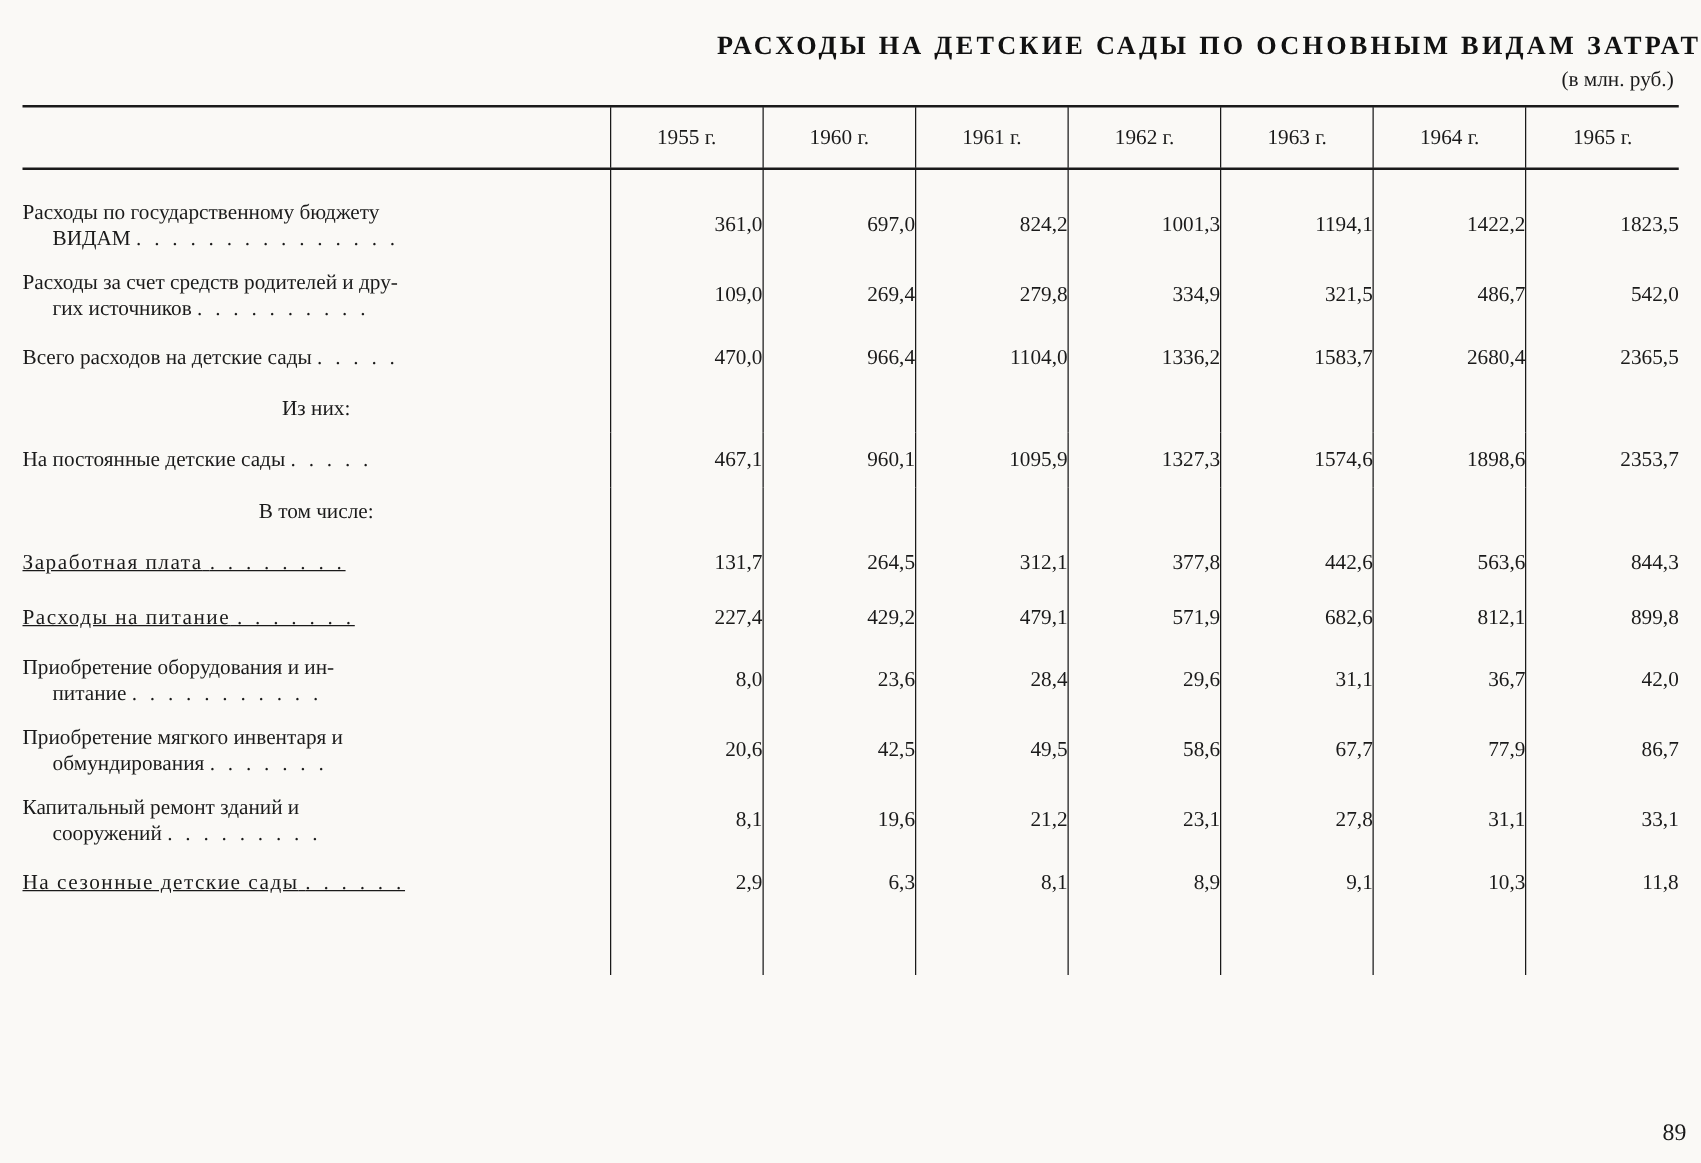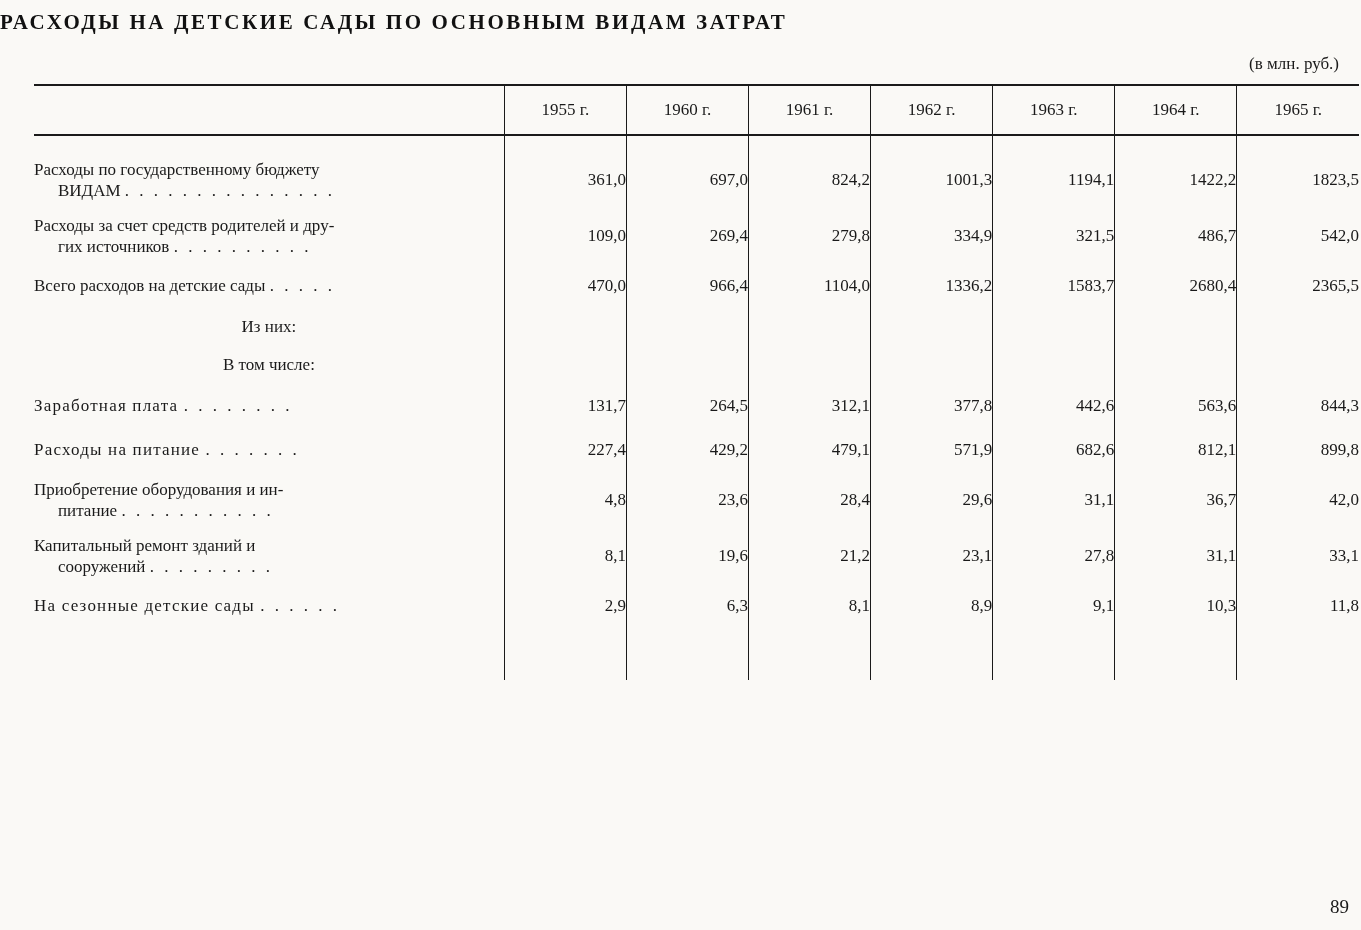--- a/index.html
+++ b/index.html
@@ -16,41 +16,41 @@
     overflow: hidden;
   }
   .page {
     position: absolute;
     inset: 0;
     background: #faf9f6;
   }
 
   .title {
     position: absolute;
-    top: 10px;
+    top: 24px;
     left: 0;
     right: 0;
-    text-align: left;
+    text-align: right;
     font-size: 21px;
     font-weight: bold;
     letter-spacing: 2.6px;
     color: #111;
   }
   .units {
     position: absolute;
     top: 54px;
     right: 22px;
     font-size: 17px;
     color: #1a1a1a;
   }
 
   .table-wrap {
     position: absolute;
     top: 84px;
-    left: 34px;
+    left: 18px;
     width: 1325px;
   }
 
   table.main {
     border-collapse: collapse;
     width: 100%;
     table-layout: fixed;
   }
   table.main td, table.main th {
     padding: 0;
@@ -90,21 +90,21 @@
   .dots {
     letter-spacing: 3px;
   }
   .center-sub {
     text-align: center;
     font-size: 17px;
     padding-right: 40px;
   }
   .indent1 { padding-left: 22px; }
   .indent2 { padding-left: 56px; }
-  .spaced { letter-spacing: 1.2px; }
+  .spaced { letter-spacing: 1.2px; text-decoration: underline; }
   .hang {
     display: block;
     padding-left: 0;
   }
   .hang .l2 { display: block; padding-left: 24px; }
 
   tr.data td { height: 44px; }
   tr.tall td { height: 56px; }
   tr.sub td { height: 38px; }
   tr.gap td { height: 16px; }
@@ -218,20 +218,33 @@
           <td class="rowlabel center-sub">Из них:</td>
           <td class="num"></td>
           <td class="num"></td>
           <td class="num"></td>
           <td class="num"></td>
           <td class="num"></td>
           <td class="num"></td>
           <td class="num"></td>
         </tr>
 
+        <tr class="data">
+          <td class="rowlabel indent1">
+            <span>На постоянные детские сады</span>
+            <span class="dots">. . . . .</span>
+          </td>
+          <td class="num">467,1</td>
+          <td class="num">960,1</td>
+          <td class="num">1095,9</td>
+          <td class="num">1327,3</td>
+          <td class="num">1574,6</td>
+          <td class="num">1898,6</td>
+          <td class="num">2353,7</td>
+        </tr>
 
         <tr class="sub">
           <td class="rowlabel center-sub">В том числе:</td>
           <td class="num"></td>
           <td class="num"></td>
           <td class="num"></td>
           <td class="num"></td>
           <td class="num"></td>
           <td class="num"></td>
           <td class="num"></td>
@@ -268,29 +281,47 @@
         <tr class="data tall">
           <td class="rowlabel indent2">
             <span class="hang">
               <span>Приобретение   оборудования   и   ин-</span>
               <span class="l2">
                 <span>питание</span>
                 <span class="dots">. . . . . . . . . . .</span>
               </span>
             </span>
           </td>
-          <td class="num">4,8</td>
+          <td class="num">8,0</td>
           <td class="num">23,6</td>
           <td class="num">28,4</td>
           <td class="num">29,6</td>
           <td class="num">31,1</td>
           <td class="num">36,7</td>
           <td class="num">42,0</td>
         </tr>
 
+        <tr class="data tall">
+          <td class="rowlabel indent2">
+            <span class="hang">
+              <span>Приобретение  мягкого  инвентаря  и</span>
+              <span class="l2">
+                <span>обмундирования</span>
+                <span class="dots">. . . . . . .</span>
+              </span>
+            </span>
+          </td>
+          <td class="num">20,6</td>
+          <td class="num">42,5</td>
+          <td class="num">49,5</td>
+          <td class="num">58,6</td>
+          <td class="num">67,7</td>
+          <td class="num">77,9</td>
+          <td class="num">86,7</td>
+        </tr>
 
         <tr class="data tall">
           <td class="rowlabel indent2">
             <span class="hang">
               <span>Капитальный    ремонт    зданий    и</span>
               <span class="l2">
                 <span>сооружений</span>
                 <span class="dots">. . . . . . . . .</span>
               </span>
             </span>

